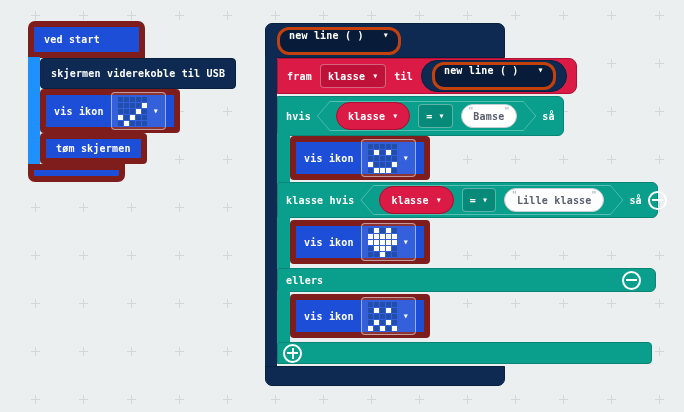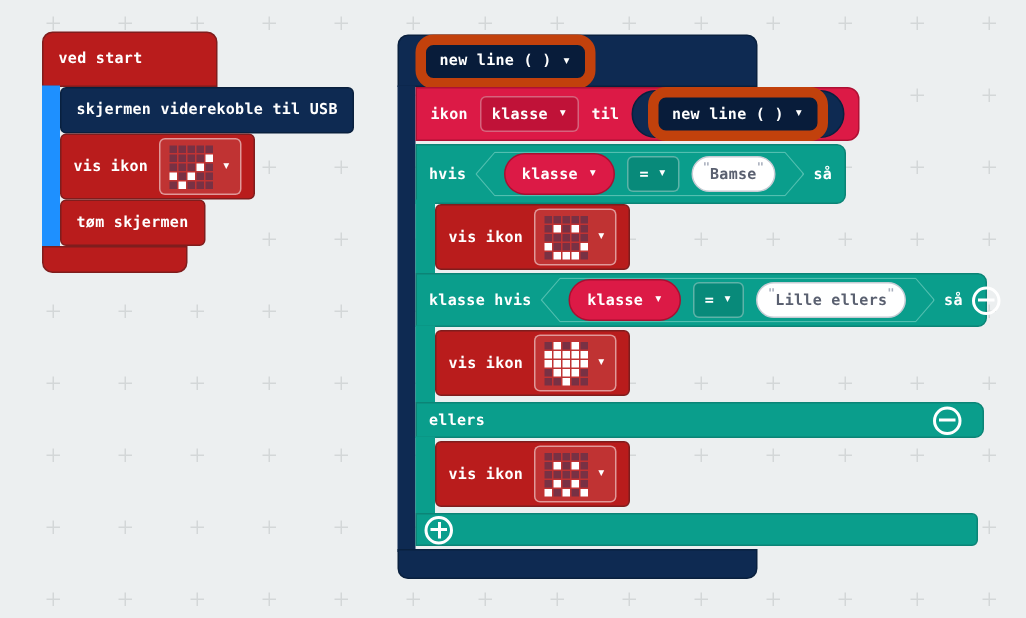--- a/index.html
+++ b/index.html
@@ -9,36 +9,36 @@
   .bar{display:flex;align-items:center;}
   .lbl{white-space:nowrap;letter-spacing:.2px;}
 
   
   #grid-layer{position:absolute;inset:0;}
   #grid-layer b{position:absolute;width:9px;height:9px;transform:translate(-4px,-4px);}
   #grid-layer b::before{content:'';position:absolute;top:4px;left:0;width:9px;height:1px;background:#d3d7d8;}
   #grid-layer b::after{content:'';position:absolute;left:4px;top:0;width:1px;height:9px;background:#d3d7d8;}
 
   
-  .blue {background:#b91c1c;border:1px solid #7f1d1d;}
+  .blue {background:#1d4ed8;border:6px solid #7f1d1d;}
   .blue-flat{background:#1e90ff;}
   .navy {background:#0e2a52;border:1px solid #09203e;}
   .navy-flat{background:#0e2a52;}
   .red  {background:#dc1a46;border:1px solid #ae1134;}
   .teal {background:#0a9e8c;border:1px solid #0b8476;}
   .teal-flat{background:#0a9e8c;}
 
   .r-top{border-radius:7px 7px 0 0;}
   .r-bot{border-radius:0 0 7px 7px;}
   .r-all{border-radius:4px;}
   .r-right{border-radius:0 6px 6px 0;}
 
   
-  .oval{background:#081c3a;border:7px solid #c2410c;border-radius:12px;height:22px;
-        display:flex;align-items:center;gap:7px;padding:0 9px;white-space:nowrap;}
+  .oval{background:#081c3a;border:3px solid #c2410c;border-radius:12px;height:22px;
+        display:flex;gap:19px;padding:0 9px;white-space:nowrap;}
   .dd-red{background:#c01238;border:1px solid rgba(255,255,255,.35);border-radius:4px;height:22px;
         display:flex;align-items:center;gap:7px;padding:0 7px;white-space:nowrap;}
   .dd-teal{background:#088a7a;border:1px solid rgba(255,255,255,.35);border-radius:4px;height:22px;
         display:flex;align-items:center;gap:6px;padding:0 7px;white-space:nowrap;}
   .pill-red{background:#dc1a46;border:1px solid #a80f31;border-radius:14px;height:26px;
         display:flex;align-items:center;gap:7px;padding:0 11px;white-space:nowrap;}
   .pill-navy{background:#0e2a52;border:1px solid #09203e;border-radius:16px;height:30px;
         display:flex;align-items:center;gap:8px;padding:0 10px;white-space:nowrap;}
   .str{background:#fff;border:1px solid #c6ccd4;border-radius:12px;height:22px;
         display:flex;align-items:flex-start;padding:0 7px;color:#5a6070;white-space:nowrap;}
@@ -250,21 +250,21 @@
   <div class="abs bar navy r-top" style="left:265px;top:23px;width:240px;height:35px;padding:0 11px;gap:9px;">
     <span class="oval">
       <span class="lbl">new line ( )</span>
       <span class="arr">▾</span>
     </span>
   </div>
   <div class="abs navy-flat" style="left:265px;top:57px;width:12px;height:311px;"></div>
   <div class="abs navy r-bot" style="left:265px;top:366px;width:240px;height:20px;"></div>
 
   <div class="abs bar red" style="left:277px;top:58px;height:36px;padding:0 9px;gap:8px;border-radius:0 8px 8px 0;">
-    <span class="lbl">ikon</span>
+    <span class="lbl">fram</span>
     <span class="dd-red">
       <span class="lbl">klasse</span>
       <span class="arr">▾</span>
     </span>
     <span class="lbl">til</span>
     <span class="pill-navy">
       <span class="oval">
         <span class="lbl">new line ( )</span>
         <span class="arr">▾</span>
       </span>
@@ -332,21 +332,21 @@
       <span class="pill-red">
         <span class="lbl">klasse</span>
         <span class="arr">▾</span>
       </span>
       <span class="dd-teal">
         <span class="lbl">=</span>
         <span class="arr">▾</span>
       </span>
       <span class="str">
         <span class="q">"</span>
-        <span class="val lbl">Lille ellers</span>
+        <span class="val lbl">Lille klasse</span>
         <span class="q">"</span>
       </span>
     </span>
     <span class="lbl">så</span>
     <span class="circ" style="margin-left:auto;margin-right:6px;"></span>
   </div>
   <div class="abs teal-flat" style="left:277px;top:217px;width:13px;height:51px;"></div>
 
   <div class="abs bar blue r-all" style="left:290px;top:220px;height:44px;padding:0 8px;gap:7px;">
     <span class="lbl">vis ikon</span>

